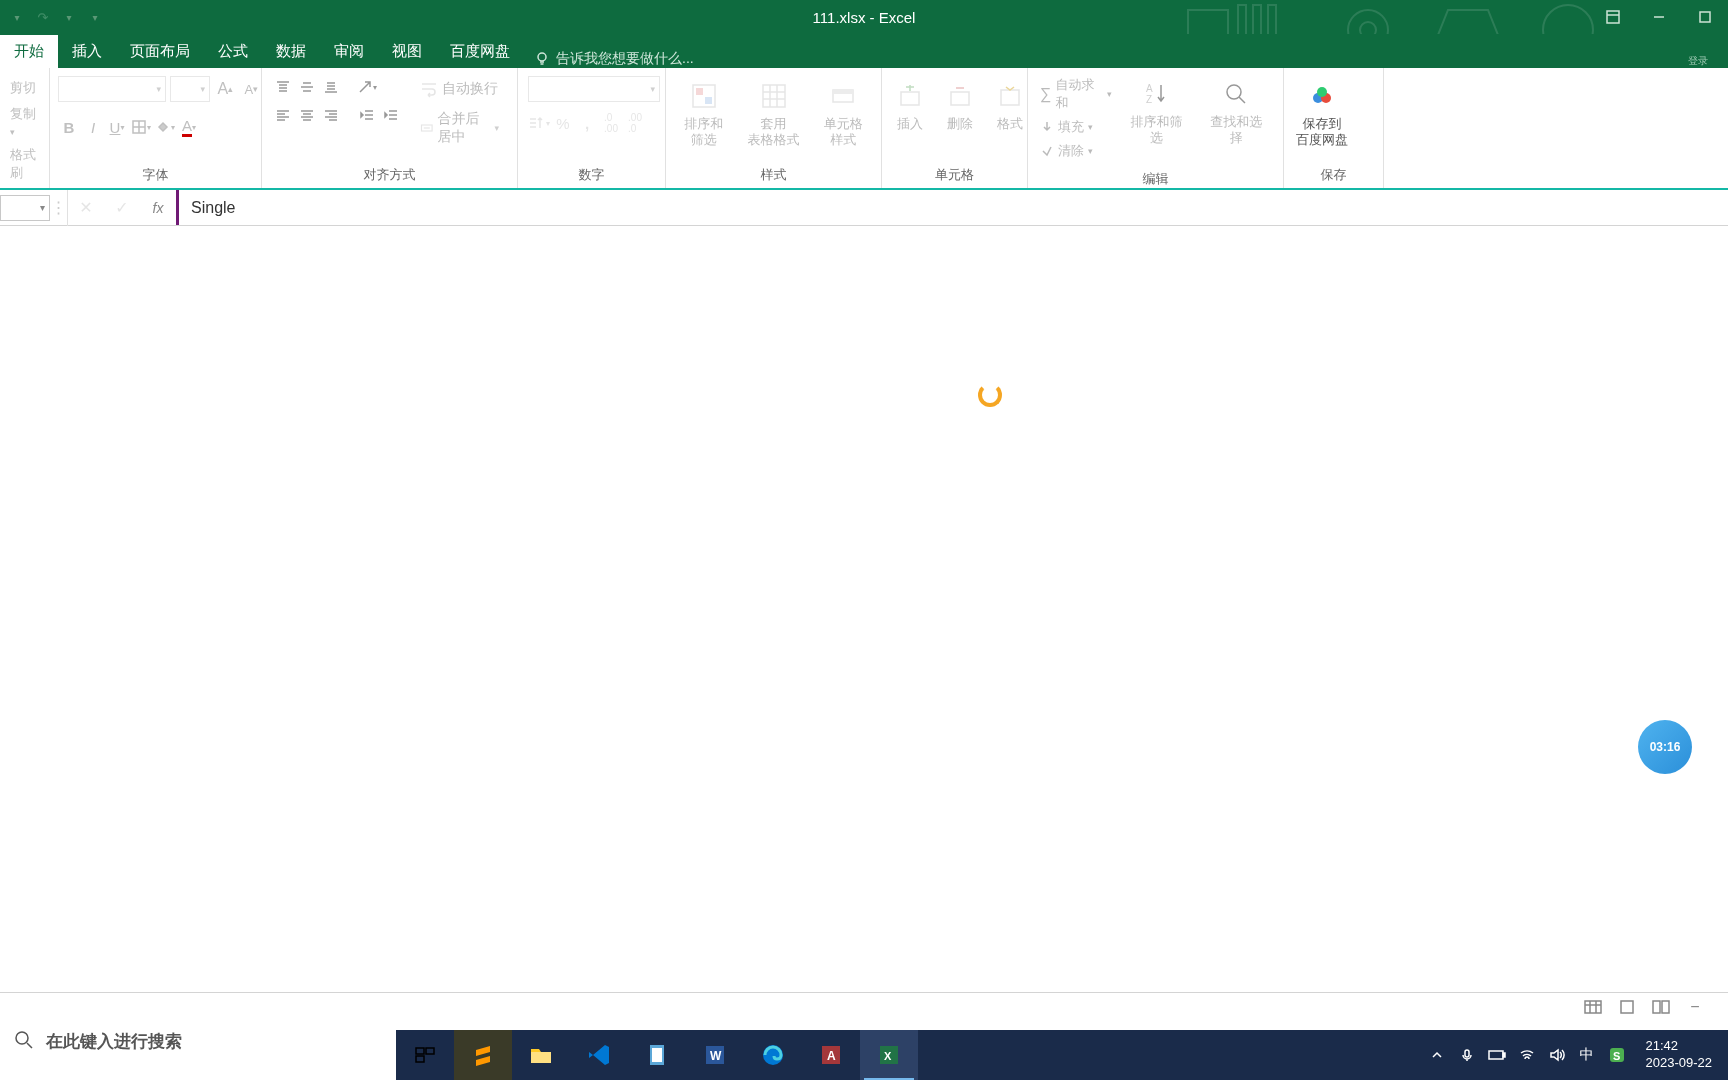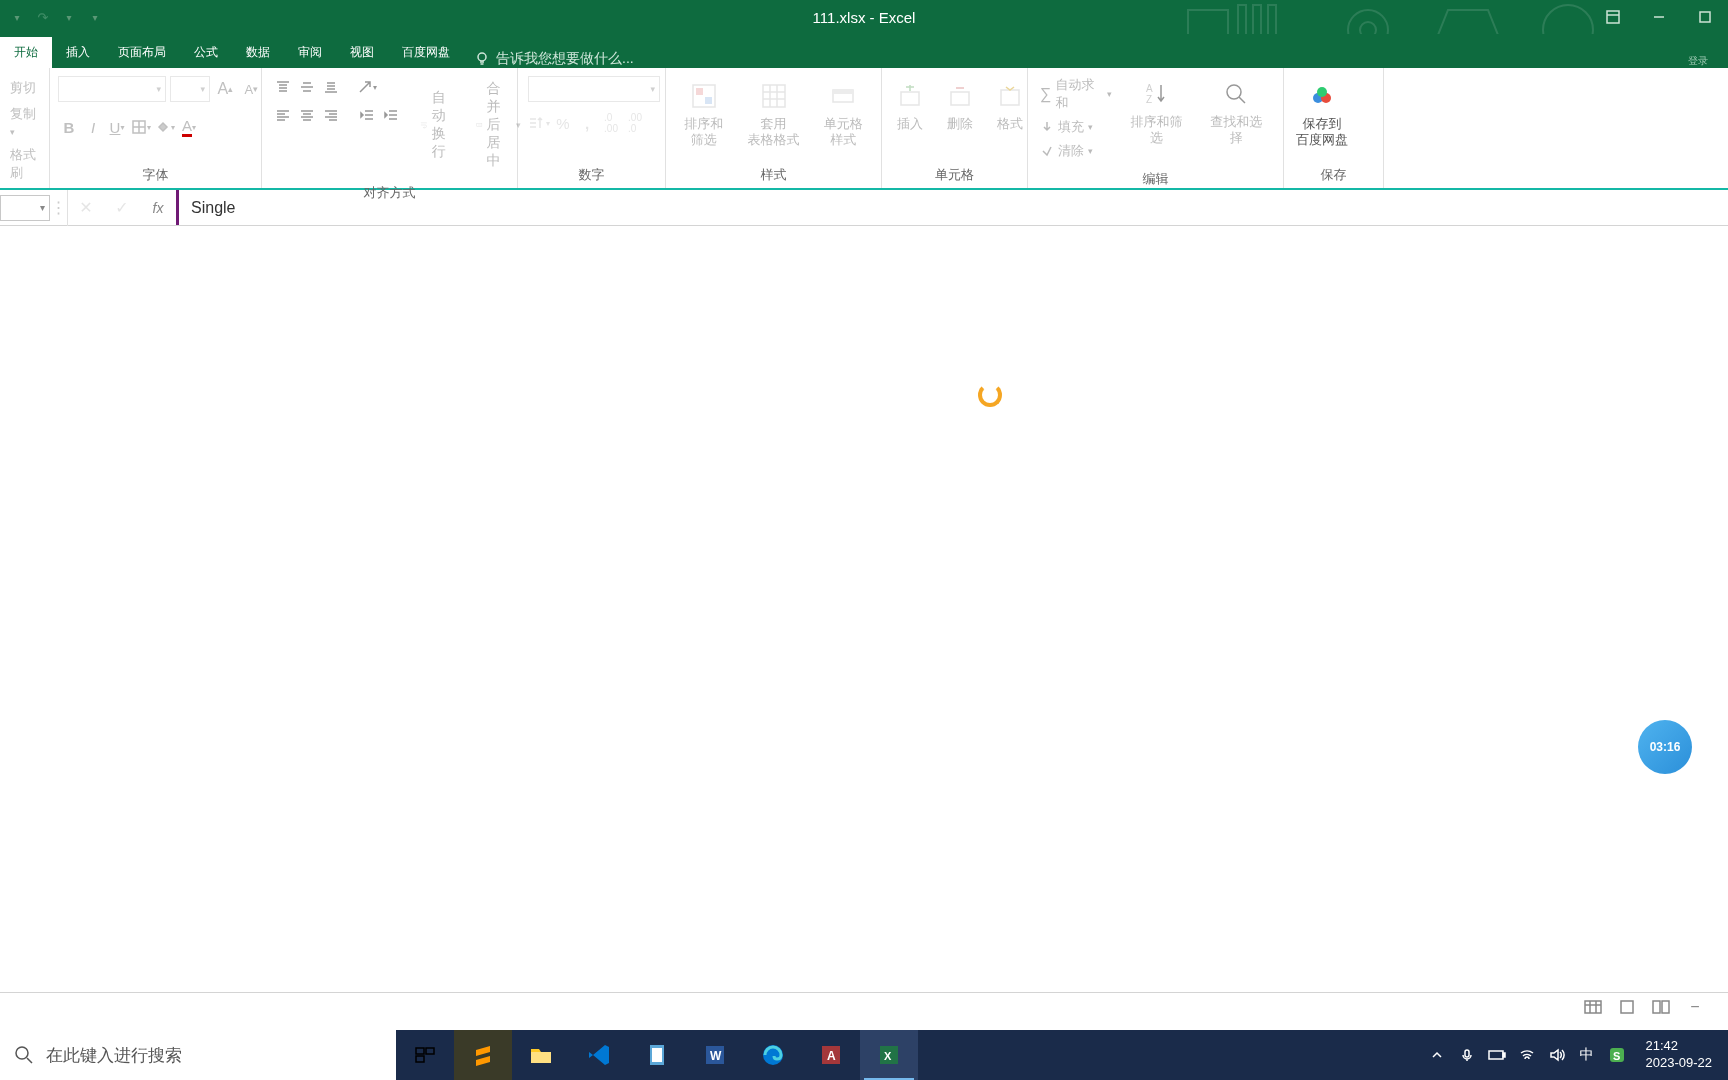--- a/index.html
+++ b/index.html
@@ -11,21 +11,21 @@
 .qat-btn { width: 22px; height: 22px; display: flex; align-items: center; justify-content: center; color: #8ac0a2; font-size: 13px; }
 .qat-sep { color: #5a9876; font-size: 10px; }
 .title-text { position: absolute; left: 50%; transform: translateX(-50%); color: #fff; font-size: 15px; }
 .win-ctrls { position: absolute; right: 0; display: flex; }
 .win-btn { width: 46px; height: 34px; display: flex; align-items: center; justify-content: center; color: #cde3d6; }
 .win-btn svg { width: 14px; height: 14px; }
 .bg-deco { position: absolute; right: 60px; top: 0; height: 68px; width: 500px; pointer-events: none; opacity: 0.12; }
 
 
 .tabs { height: 34px; background: #0e6b3f; display: flex; align-items: flex-end; padding-left: 0; position: relative; }
-.tab { padding: 7px 14px; color: #fff; font-size: 12px; cursor: pointer; }
+.tab { padding: 7px 14px; color: #fff; font-size: 15px; cursor: pointer; }
 .tab.active { background: #fff; color: #0e6b3f; }
 .tell-me { display: flex; align-items: center; gap: 6px; color: #cfe6da; font-size: 14px; margin-left: 10px; }
 .login { position: absolute; right: 20px; color: #9ec9b3; font-size: 10px; text-align: center; }
 
 
 .ribbon { height: 122px; background: #fff; border-bottom: 2px solid #14b8a6; display: flex; }
 .group { border-right: 1px solid #e1e1e1; display: flex; flex-direction: column; padding: 2px 4px 0; }
 .group-content { flex: 1; display: flex; align-items: flex-start; gap: 2px; padding-top: 6px; }
 .group-label { text-align: center; font-size: 13px; color: #666; padding: 4px 0; position: relative; }
 
@@ -37,21 +37,21 @@
 .font-top { display: flex; gap: 4px; align-items: center; }
 .font-name { width: 108px; height: 26px; border: 1px solid #c8c8c8; background: #fff; display: flex; align-items: center; padding: 0 4px; color: #888; font-size: 13px; }
 .font-size { width: 40px; height: 26px; border: 1px solid #c8c8c8; background: #fff; display: flex; align-items: center; padding: 0 4px; color: #888; font-size: 13px; }
 .dd-arrow { margin-left: auto; font-size: 9px; color: #888; }
 .font-btn { width: 22px; height: 22px; display: flex; align-items: center; justify-content: center; color: #c0c0c0; font-size: 15px; }
 .font-bottom { display: flex; gap: 2px; align-items: center; margin-top: 8px; }
 .align-btn { width: 22px; height: 22px; display: flex; align-items: center; justify-content: center; }
 .align-btn svg { width: 16px; height: 16px; }
 .large-btn { display: flex; align-items: center; gap: 4px; padding: 4px 8px; color: #c0c0c0; }
 .large-btn-txt { font-size: 14px; color: #555; }
-.wrap-merge { display: flex; flex-direction: row; gap: 4px; margin-left: 8px; }
+.wrap-merge { display: flex; flex-direction: column; gap: 4px; margin-left: 8px; }
 
 
 .num-format { width: 132px; height: 26px; border: 1px solid #c8c8c8; display: flex; align-items: center; padding: 0 4px; color: #888; }
 .num-row { display: flex; gap: 2px; margin-top: 8px; }
 
 
 .big-btn { display: flex; flex-direction: column; align-items: center; justify-content: center; padding: 4px 8px; gap: 4px; }
 .big-btn-icon { width: 32px; height: 32px; display: flex; align-items: center; justify-content: center; }
 .big-btn-label { font-size: 13px; color: #555; text-align: center; line-height: 1.2; }
 
@@ -74,21 +74,21 @@
 
 
 .timer-badge { position: absolute; right: 36px; top: 720px; width: 54px; height: 54px; border-radius: 50%; background: linear-gradient(135deg, #4fb3ef, #2b8fd9); display: flex; align-items: center; justify-content: center; color: #fff; font-size: 12px; font-weight: 700; }
 
 
 .status-bar { position: absolute; bottom: 60px; left: 0; right: 0; height: 28px; border-top: 1px solid #d4d4d4; background: #fff; display: flex; align-items: center; justify-content: flex-end; padding-right: 20px; gap: 8px; }
 .view-btn { width: 26px; height: 20px; display: flex; align-items: center; justify-content: center; color: #888; }
 
 
 .taskbar { position: absolute; bottom: 0; left: 0; right: 0; height: 50px; background: #1a2b4a; display: flex; align-items: center; }
-.search-box { width: 396px; height: 50px; background: #fff; display: flex; align-items: center; padding: 0 14px; gap: 12px; color: #555; font-size: 17px; }
+.search-box { width: 396px; height: 50px; background: #fff; display: flex; align-items: flex-start; padding: 0 14px; gap: 12px; color: #555; font-size: 17px; font-weight: bold; }
 .search-icon { width: 20px; height: 20px; }
 .task-icons { display: flex; height: 50px; }
 .task-icon { width: 58px; height: 50px; display: flex; align-items: center; justify-content: center; position: relative; }
 .task-icon.active { background: #2d4166; }
 .task-icon.active::after { content: ''; position: absolute; bottom: 0; left: 4px; right: 4px; height: 2px; background: #76b9ed; }
 .tray { margin-left: auto; display: flex; align-items: center; gap: 12px; padding-right: 8px; color: #fff; }
 .tray-icon { width: 18px; height: 18px; display: flex; align-items: center; justify-content: center; }
 .clock { text-align: left; font-size: 13px; line-height: 1.3; padding: 0 8px; }
 
 .disabled { opacity: 0.4; }

